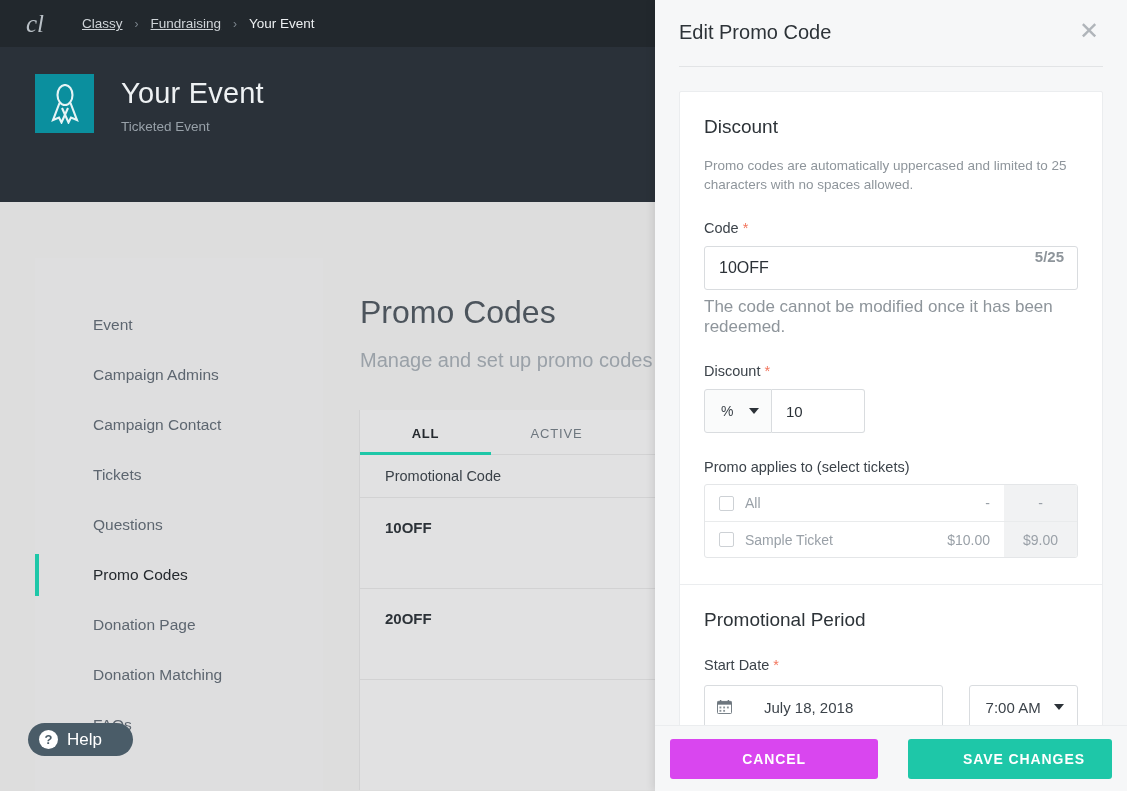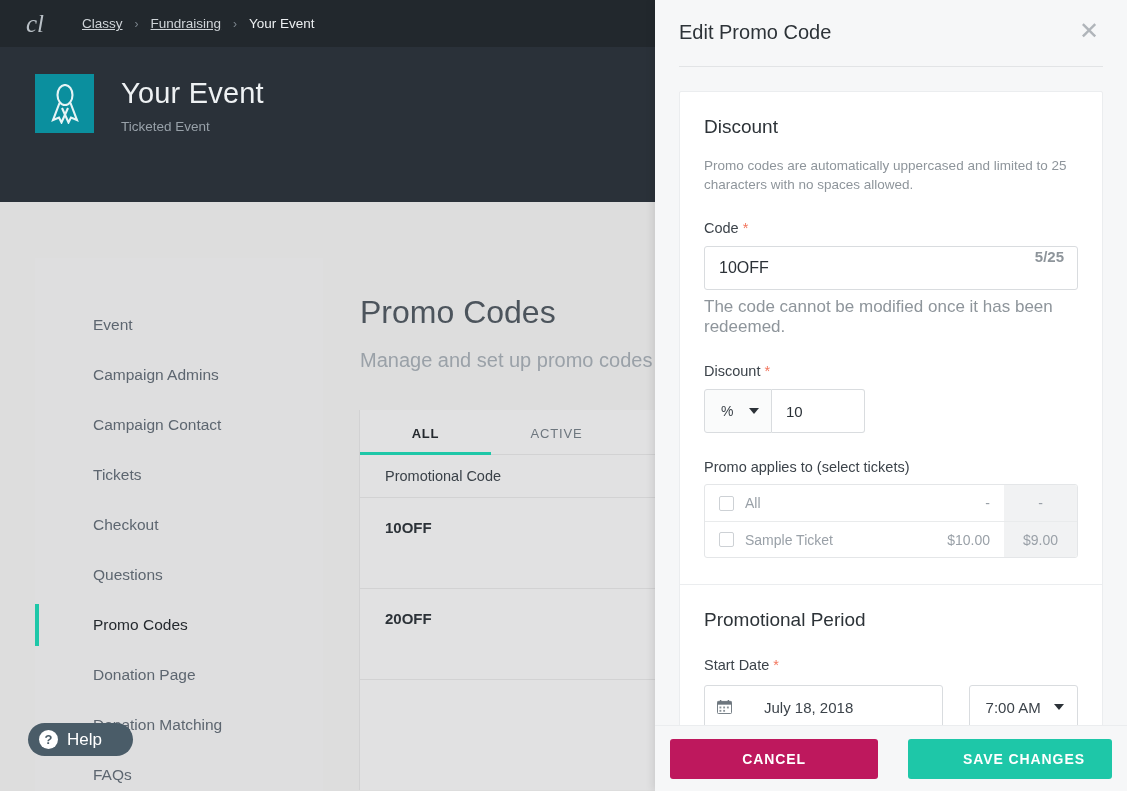--- a/index.html
+++ b/index.html
@@ -194,21 +194,21 @@
 
   .modal-foot {
     position: absolute; left: 0; right: 0; bottom: 0; height: 66px;
     background: #f6f7f8; border-top: 1px solid #ebedef; display: flex;
     align-items: center; justify-content: center;
   }
   .btn {
     height: 40px; border-radius: 3px; color: #fff; font-size: 14px; font-weight: bold;
     letter-spacing: .9px; display: flex; align-items: center; justify-content: center;
   }
-  .btn-cancel { width: 208px; background: #be185d; }
+  .btn-cancel { width: 208px; background: #d946ef; }
   .btn-save { width: 204px; background: #1ec7a8; margin-left: 30px; padding-left: 28px; }
 </style>
 </head>
 <body>
 
 <div class="app">
 
   <div class="bg-layer"></div>
 
   <div class="topbar">
@@ -241,23 +241,20 @@
         <span>Event</span>
       </div>
     <div class="nav-item">
         <span>Campaign Admins</span>
       </div>
     <div class="nav-item">
         <span>Campaign Contact</span>
       </div>
     <div class="nav-item">
         <span>Tickets</span>
-      </div>
-    <div class="nav-item">
-        <span>Checkout</span>
       </div>
     <div class="nav-item">
         <span>Questions</span>
       </div>
     <div class="nav-item sel">
         <span>Promo Codes</span>
       </div>
     <div class="nav-item">
         <span>Donation Page</span>
       </div>

